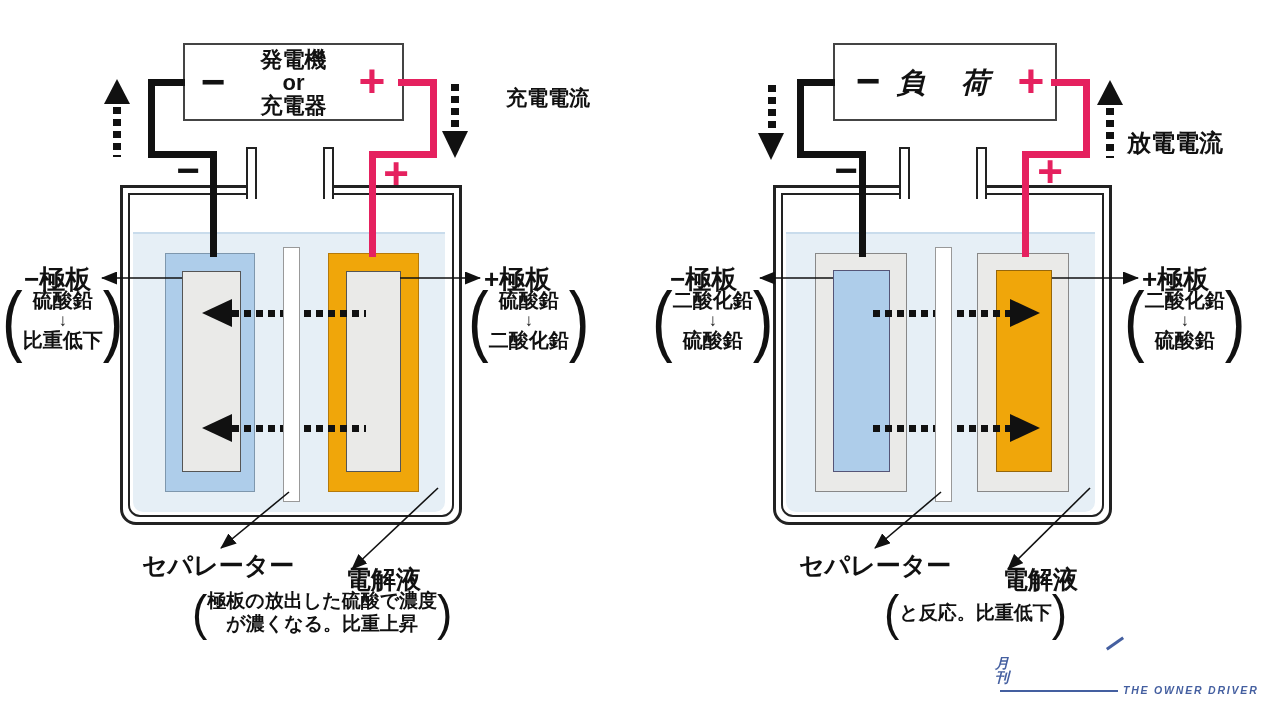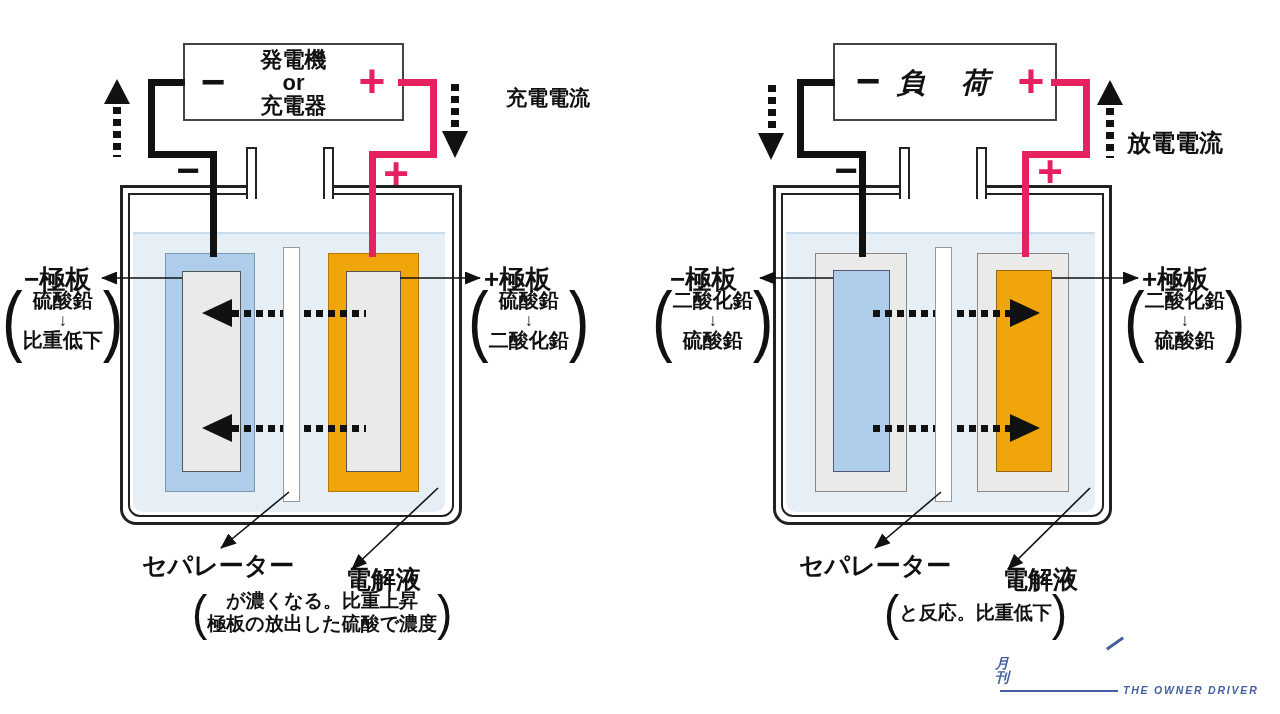--- a/index.html
+++ b/index.html
@@ -124,22 +124,22 @@
       <span class="st">二酸化鉛</span>
     </div>
     <span class="paren big">)</span>
   </div>
 
   <div class="jl" style="left:142px;top:549px;font-size:25px;">セパレーター</div>
   <div class="jl" style="left:346px;top:563px;font-size:25px;">電解液</div>
   <div class="paren-block" style="left:192px;top:589px;">
     <span class="paren note">(</span>
     <div class="pcol">
+      <span class="nt">極板の放出した硫酸で濃度</span>
       <span class="nt">が濃くなる。比重上昇</span>
-      <span class="nt">極板の放出した硫酸で濃度</span>
     </div>
     <span class="paren note">)</span>
   </div>
 
   <div class="srcbox" style="left:833px;top:43px;width:220px;height:74px;">
     <div class="boxtext" style="font-size:28px;letter-spacing:4px;font-style:italic;">負　荷</div>
   </div>
   <span class="sign black" style="left:850px;top:63px;width:36px;height:36px;font-size:42px;">−</span>
   <span class="sign pink" style="left:1011px;top:61px;width:40px;height:40px;font-size:46px;">+</span>
 

